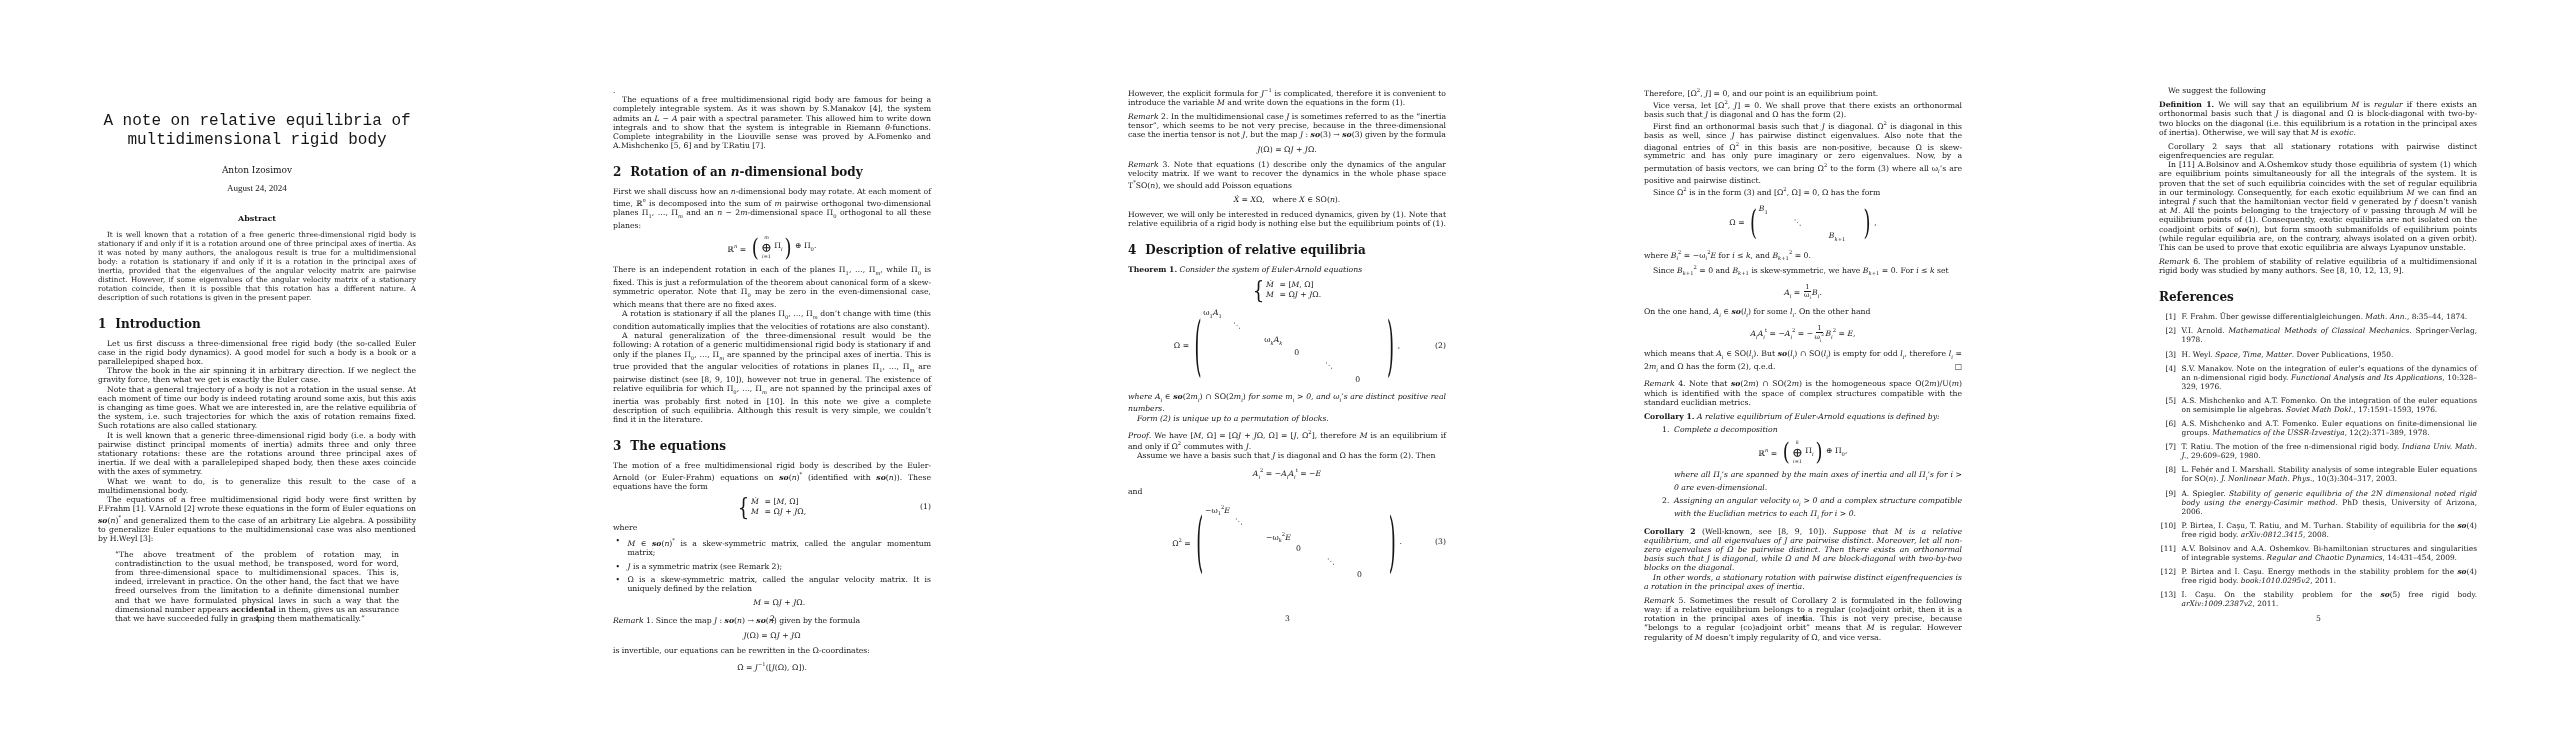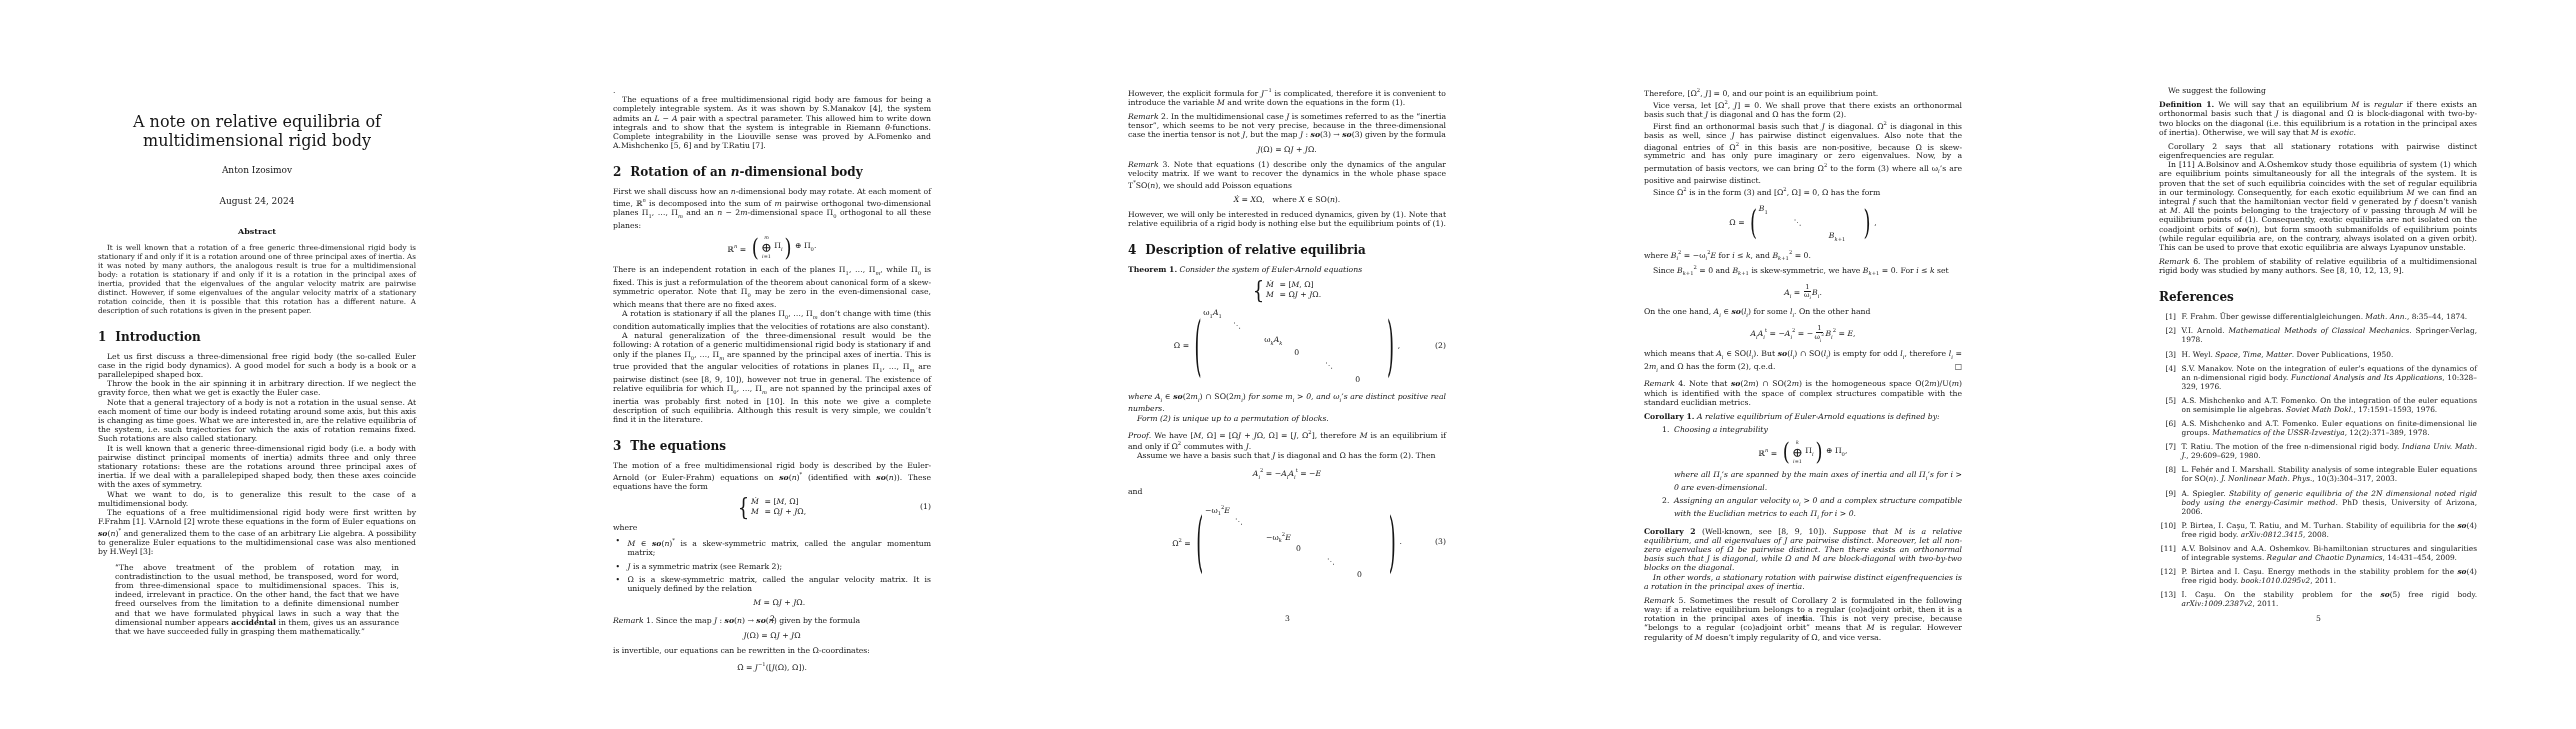--- a/index.html
+++ b/index.html
@@ -13,23 +13,23 @@
     position:absolute; left:24px; top:338px;
     transform:translate(-50%,-50%) rotate(-90deg);
     transform-origin:center center;
     white-space:nowrap; font-size:16.4px; color:#858585; letter-spacing:0.3px;
   }
   .page { position:absolute; top:0; width:515px; height:729px; background:#fff; }
   .col  { position:absolute; left:98px; top:0; width:318px; text-align:justify; }
   .pad-first { padding-top:0; }
   .pad-rest  { padding-top:86px; }
 
-  .title  { margin-top:112px; text-align:center; font-size:16px; line-height:19px; }
+  .title  { margin-top:112px; text-align:center; font-size:16px; line-height:19px;font-family:Liberation Mono, monospace; }
   .author { margin-top:16px; text-align:center; font-size:9px; }
-  .date   { margin-top:22px; text-align:center; font-size:9px; }
+  .date   { margin-top:9px; text-align:center; font-size:9px;font-family:Liberation Serif, serif; }
   .abslabel { margin-top:20.7px; text-align:center; font-weight:bold; font-size:8px; }
   .abs { margin-top:6.7px; font-size:7.2px; line-height:9px; text-indent:9px; }
 
   .h { font-size:12px; line-height:14px; font-weight:bold; margin:14.6px 0 8px 0; text-align:left; }
   .h .hn { display:inline-block; margin-right:9px; }
 
   .p { margin:0; }
   .ind { text-indent:9px; }
   .noind { text-indent:0; }
   .rem { margin-top:4.9px; }
@@ -261,21 +261,21 @@
           <div class="p noind">On the one hand, <i>A</i><sub><i>i</i></sub> ∈ <span class="frak">so</span>(<i>l</i><sub><i>i</i></sub>) for some <i>l</i><sub><i>i</i></sub>. On the other hand</div>
           <div class="eq"><span class="eqbody"><i>A</i><sub><i>i</i></sub><i>A</i><sub><i>i</i></sub><sup>t</sup> = −<i>A</i><sub><i>i</i></sub><sup>2</sup> = −<span class="fr">
                 <span>1</span>
                 <span>ω<sub><i>i</i></sub><sup>2</sup></span>
               </span><i>B</i><sub><i>i</i></sub><sup>2</sup> = <i>E</i>,</span></div>
           <div class="p noind">which means that <i>A</i><sub><i>i</i></sub> ∈ SO(<i>l</i><sub><i>i</i></sub>). But <span class="frak">so</span>(<i>l</i><sub><i>i</i></sub>) ∩ SO(<i>l</i><sub><i>i</i></sub>) is empty for odd <i>l</i><sub><i>i</i></sub>, therefore <i>l</i><sub><i>i</i></sub> = 2<i>m</i><sub><i>i</i></sub> and Ω has the form (2), q.e.d.<span class="qed">□</span></div>
           <div class="p noind rem"><i>Remark</i> 4. Note that <span class="frak">so</span>(2<i>m</i>) ∩ SO(2<i>m</i>) is the homogeneous space O(2<i>m</i>)/U(<i>m</i>) which is identified with the space of complex structures compatible with the standard euclidian metrics.</div>
           <div class="p noind rem"><b>Corollary 1.</b> <i>A relative equilibrium of Euler-Arnold equations is defined by:</i></div>
           <div class="oli">
             <span class="ol">1.</span>
-            <span class="oc"><i>Choosing a integrability</i></span>
+            <span class="oc"><i>Complete a decomposition</i></span>
           </div>
           <div class="eq">
             <span class="eqflex">
               <span class="lead">ℝ<sup><i>n</i></sup> =</span>
               <span class="sp" style="transform: scaleY(1.39);">(</span>
               <span class="bop">
                 <span class="lim"><i>k</i></span>
                 <span class="op">⊕</span>
                 <span class="lim"><i>i</i>=1</span>
               </span>

